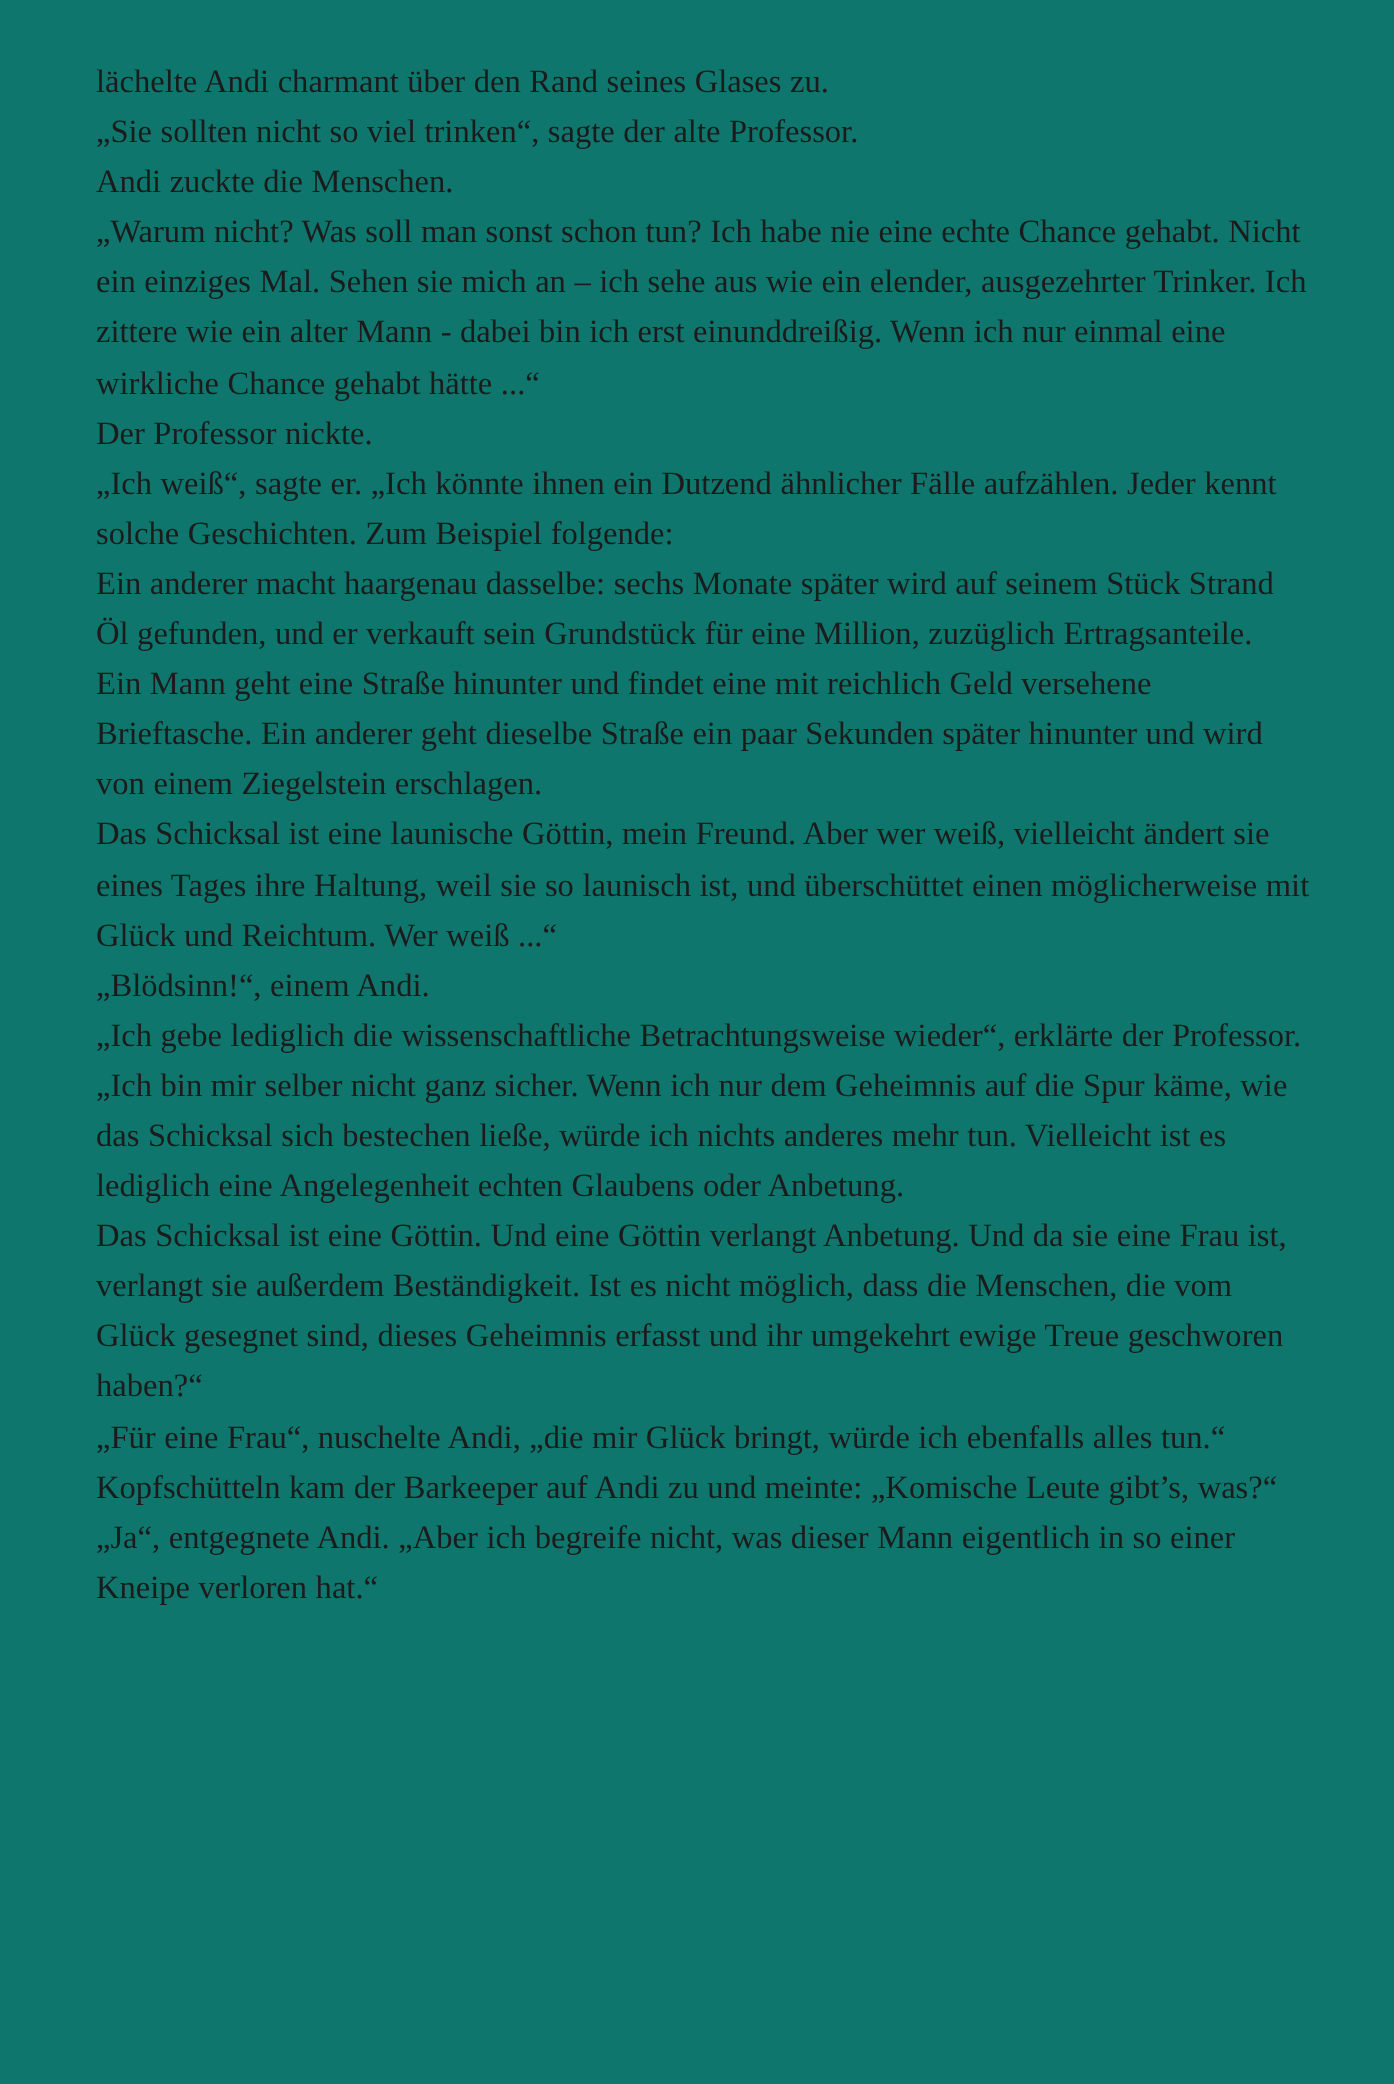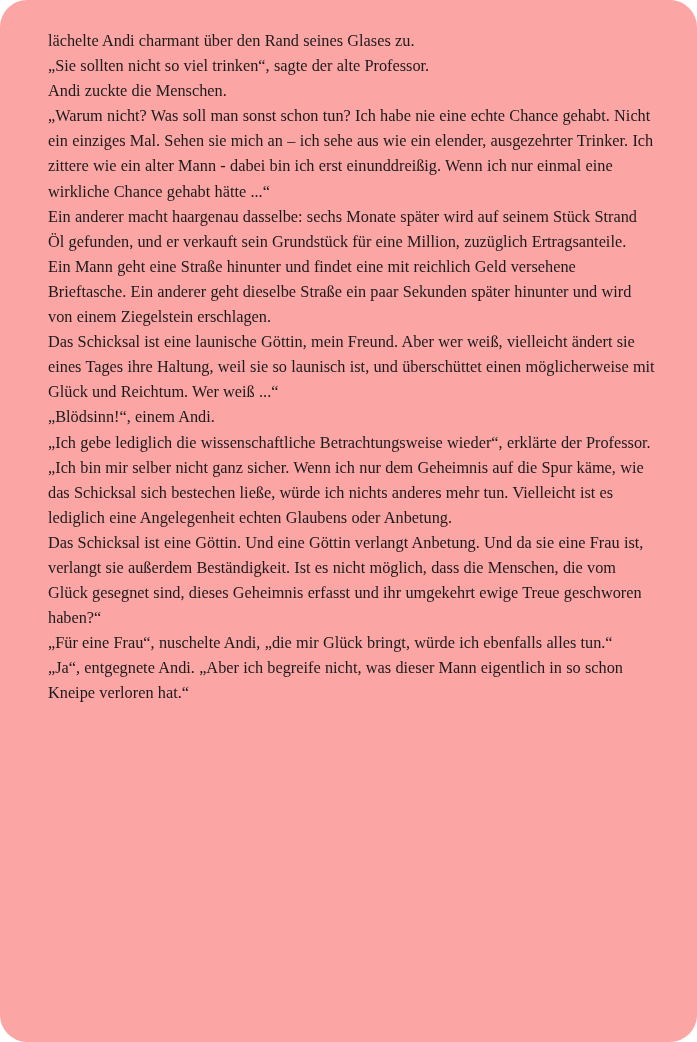--- a/index.html
+++ b/index.html
@@ -11,22 +11,21 @@
     width: 697px;
     height: 1042px;
     overflow: hidden;
     font-family: "Liberation Serif", "DejaVu Serif", serif;
   }
   .page {
     box-sizing: border-box;
     width: 697px;
     height: 1042px;
     padding: 28px 42px 20px 48px;
-    background: #fca5a5;
-    border-radius: 27px;
+    background: #0f766e;
   }
   .body-text {
     font-size: 16.3px;
     line-height: 25.1px;
     color: #1b1b1b;
     text-align: left;
     -webkit-font-smoothing: antialiased;
   }
   .para {
     margin: 0;
@@ -37,22 +36,25 @@
 </style>
 </head>
 <body>
 
 <div class="page">
   <div class="body-text">
     <p class="para">lächelte Andi charmant über den Rand seines Glases zu.</p>
     <p class="para">„Sie sollten nicht so viel trinken“, sagte der alte Professor.</p>
     <p class="para">Andi zuckte die Menschen.</p>
     <p class="para">„Warum nicht? Was soll man sonst schon tun? Ich habe nie eine echte Chance gehabt. Nicht ein einziges Mal. Sehen sie mich an – ich sehe aus wie ein elender, ausgezehrter Trinker. Ich zittere wie ein alter Mann - dabei bin ich erst einunddreißig. Wenn ich nur einmal eine wirkliche Chance gehabt hätte ...“</p>
+    <p class="para">Der Professor nickte.</p>
+    <p class="para">„Ich weiß“, sagte er. „Ich könnte ihnen ein Dutzend ähnlicher Fälle aufzählen. Jeder kennt solche Geschichten. Zum Beispiel folgende:</p>
     <p class="para">Ein anderer macht haargenau dasselbe: sechs Monate später wird auf seinem Stück Strand Öl gefunden, und er verkauft sein Grundstück für eine Million, zuzüglich Ertragsanteile.</p>
     <p class="para">Ein Mann geht eine Straße hinunter und findet eine mit reichlich Geld versehene Brieftasche. Ein anderer geht dieselbe Straße ein paar Sekunden später hinunter und wird von einem Ziegelstein erschlagen.</p>
     <p class="para">Das Schicksal ist eine launische Göttin, mein Freund. Aber wer weiß, vielleicht ändert sie eines Tages ihre Haltung, weil sie so launisch ist, und überschüttet einen möglicherweise mit Glück und Reichtum. Wer weiß ...“</p>
     <p class="para">„Blödsinn!“, einem Andi.</p>
     <p class="para">„Ich gebe lediglich die wissenschaftliche Betrachtungsweise wieder“, erklärte der Professor. „Ich bin mir selber nicht ganz sicher. Wenn ich nur dem Geheimnis auf die Spur käme, wie das Schicksal sich bestechen ließe, würde ich nichts anderes mehr tun. Vielleicht ist es lediglich eine Angelegenheit echten Glaubens oder Anbetung.</p>
     <p class="para">Das Schicksal ist eine Göttin. Und eine Göttin verlangt Anbetung. Und da sie eine Frau ist, verlangt sie außerdem Beständigkeit. Ist es nicht möglich, dass die Menschen, die vom Glück gesegnet sind, dieses Geheimnis erfasst und ihr umgekehrt ewige Treue geschworen haben?“</p>
     <p class="para">„Für eine Frau“, nuschelte Andi, „die mir Glück bringt, würde ich ebenfalls alles tun.“</p>
-    <p class="para">„Ja“, entgegnete Andi. „Aber ich begreife nicht, was dieser Mann eigentlich in so schon Kneipe verloren hat.“</p>
+    <p class="para">Kopfschütteln kam der Barkeeper auf Andi zu und meinte: „Komische Leute gibt’s, was?“</p>
+    <p class="para">„Ja“, entgegnete Andi. „Aber ich begreife nicht, was dieser Mann eigentlich in so einer Kneipe verloren hat.“</p>
   </div>
 </div>
 
 </body></html>

